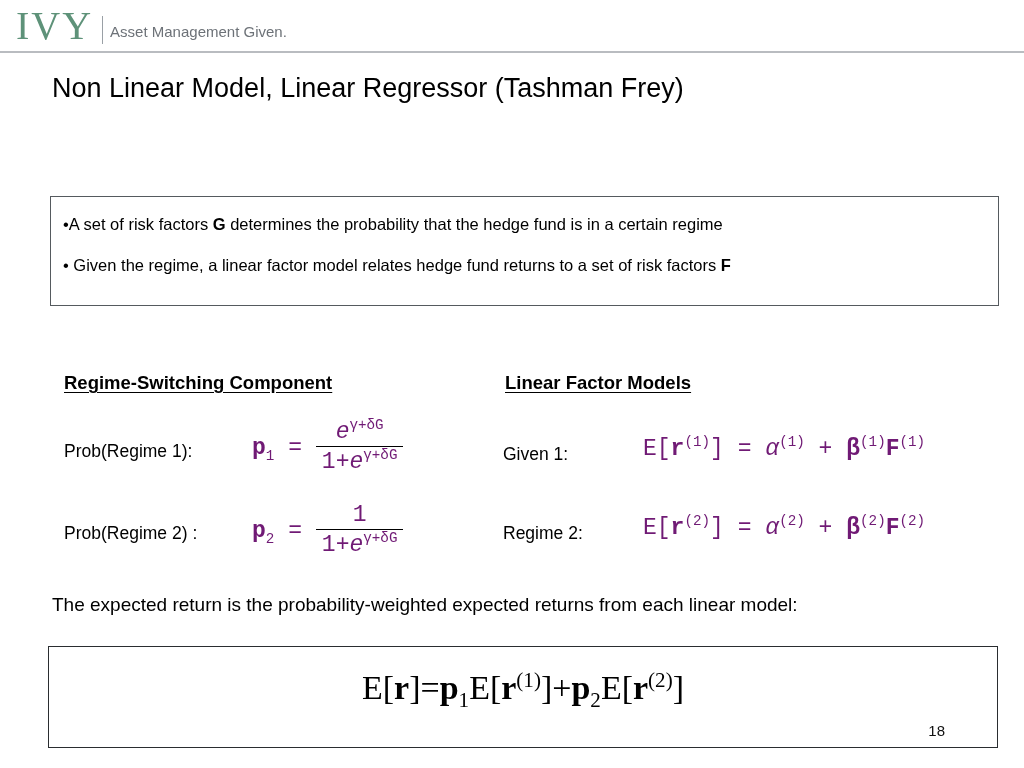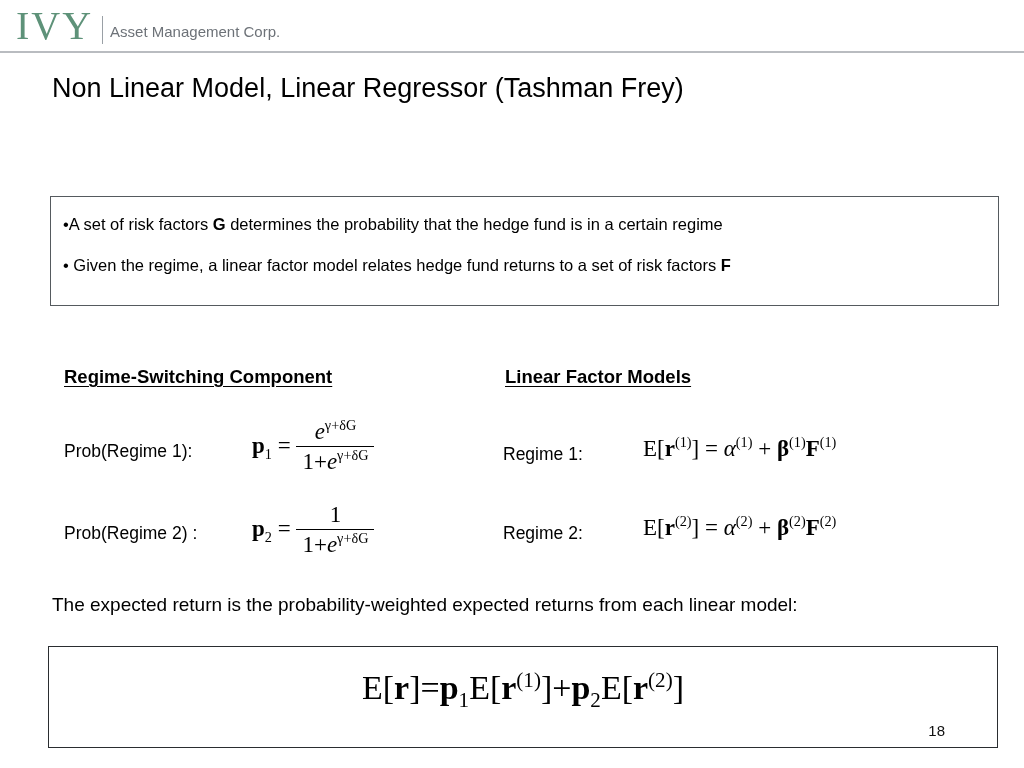--- a/index.html
+++ b/index.html
@@ -95,41 +95,42 @@
   .bi { font-weight: bold; }
 
   
   .col-heading {
     position: absolute;
     font-size: 18.5px;
     font-weight: bold;
     text-decoration: underline;
     text-underline-offset: 3px;
     white-space: nowrap;
+    margin-top: 6px;
   }
   #heading-left  { left: 64px;  top: 366px; }
   #heading-right { left: 505px; top: 366px; }
 
   
   .frm-label {
     position: absolute;
     font-size: 17.5px;
     white-space: nowrap;
   }
   #label-prob-1   { left: 64px;  top: 441px; }
   #label-prob-2   { left: 64px;  top: 523px; }
   #label-regime-1 { left: 503px; top: 444px; }
   #label-regime-2 { left: 503px; top: 523px; }
 
   
   .math {
-    font-family: Liberation Serif, serif;
-    position: absolute;
-    white-space: nowrap;
-    color: #000000;
+    font-family: Liberation Mono, monospace;
+    position: absolute;
+    white-space: nowrap;
+    color: #701a75;
   }
   .mi { font-style: italic; }            
   .mb { font-weight: bold; font-style: normal; }
   .mn { font-style: normal; }
 
   sup.ex, sub.ix {
     font-size: 0.62em;
     line-height: 0;
     font-weight: inherit;
     font-style: inherit;
@@ -194,21 +195,21 @@
     color: #111;
   }
 </style>
 </head>
 <body>
 
 <div id="header">
   <div id="logo-group">
     <span id="logo-ivy">IVY</span>
     <span id="logo-divider"></span>
-    <span id="logo-sub">Asset Management Corp.</span>
+    <span id="logo-sub">Asset Management Given.</span>
   </div>
   <div id="header-rule"></div>
 </div>
 
 <div id="title-block">
   <div class="title-line">Non Linear Model, Linear Regressor (Tashman Frey)</div>
 </div>
 
 <div id="bullet-box">
   <div class="bullet-line" id="bullet-line-0">
@@ -236,21 +237,21 @@
 
 <div class="math" id="formula-p2">
   <span class="mb">p</span><sub class="ix mb">2</sub>
   <span class="mn">=</span>
   <span class="frac">
     <span class="num"><span class="mn">1</span></span>
     <span class="den"><span class="mn">1</span><span class="mn">+</span><span class="mi">e</span><sup class="ex mb">γ+δG</sup></span>
   </span>
 </div>
 
-<div class="frm-label" id="label-regime-1">Regime 1:</div>
+<div class="frm-label" id="label-regime-1">Given 1:</div>
 <div class="frm-label" id="label-regime-2">Regime 2:</div>
 
 <div class="math" id="formula-r1">
   <span class="mn">E[</span><span class="mb">r</span><sup class="ex mn">(1)</sup><span class="mn">]</span>
   <span class="mn">=</span>
   <span class="mi">α</span><sup class="ex mn">(1)</sup>
   <span class="mn">+</span>
   <span class="mb">β</span><sup class="ex mn">(1)</sup><span class="mb">F</span><sup class="ex mn">(1)</sup>
 </div>
 

